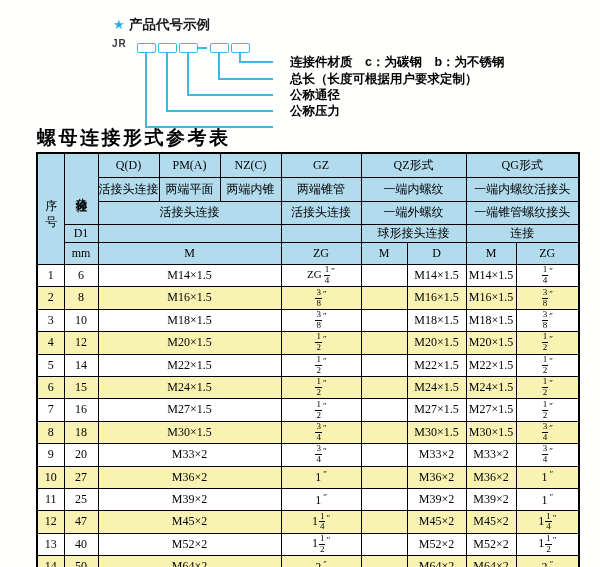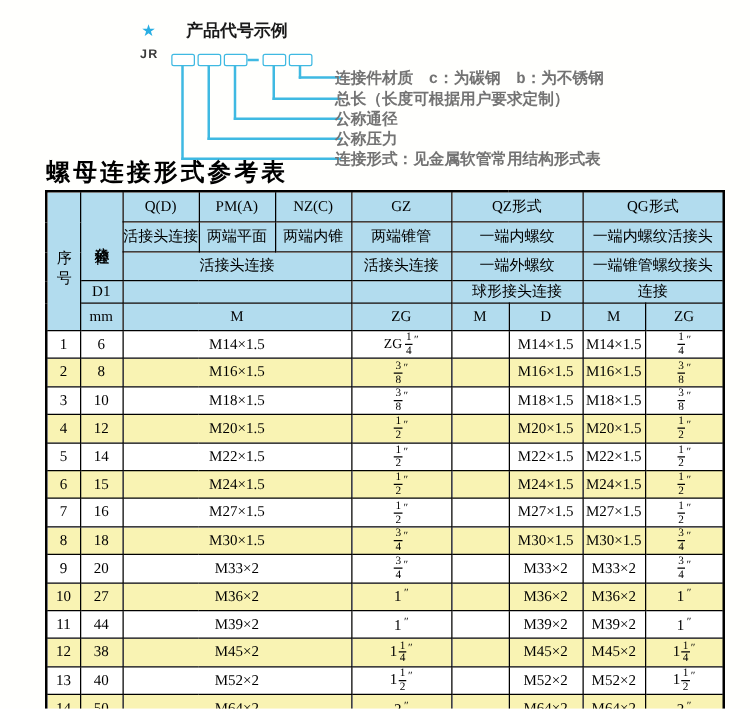--- a/index.html
+++ b/index.html
@@ -3,31 +3,31 @@
 <meta charset="utf-8">
 <style>
   html,body{margin:0;padding:0;background:#fff;}
   #page{position:relative;width:600px;height:567px;background:#fffffd;overflow:hidden;
         font-family:"Liberation Serif",serif;color:#000;}
 
   
   .diag-star{position:absolute;left:113px;top:17px;font-size:13px;color:#29aee3;
              font-family:"Liberation Sans",sans-serif;}
   .diag-heading{position:absolute;left:129px;top:16px;font-size:13.5px;font-weight:bold;
-                font-family:"Liberation Sans",sans-serif;color:#1a1a1a;margin-left:20px;}
+                font-family:"Liberation Sans",sans-serif;color:#1a1a1a;}
   .code-prefix{position:absolute;left:112px;top:38px;font-size:10px;font-weight:bold;
                font-family:"Liberation Sans",sans-serif;color:#3a3a3a;letter-spacing:1px;}
   .code-box{position:absolute;top:43px;width:17px;height:8px;border:1.5px solid #3fb9e2;
             border-radius:2px;background:#fff;}
   .code-dash{position:absolute;top:47px;width:9px;height:0;border-top:2px solid #3fb9e2;}
   .conn{position:absolute;background:#3fb9e2;}
   .conn.v{width:2px;}
   .conn.h{height:2px;}
-  .diag-label{position:absolute;left:268px;height:16px;font-size:12.5px;font-weight:bold;
-              font-family:Liberation Mono, monospace;color:#737373;white-space:nowrap;}
+  .diag-label{position:absolute;left:290px;height:16px;font-size:12.5px;font-weight:bold;
+              font-family:Liberation Sans, sans-serif;color:#000000;white-space:nowrap;}
 
   
   .tbl-title{position:absolute;left:37px;top:125px;font-size:19px;font-weight:bold;
              letter-spacing:2.5px;color:#000;font-family:Liberation Sans, sans-serif;}
 
   
   table{position:absolute;left:36px;top:152px;width:542px;border-collapse:collapse;
         table-layout:fixed;border:2px solid #000;}
   td{border:1px solid #000;padding:0;text-align:center;vertical-align:middle;
      font-size:12px;line-height:1.1;overflow:hidden;}
@@ -73,21 +73,20 @@
   <span class="conn h" style="left:187px;top:94px;width:86px;"></span>
   <span class="conn v" style="left:166px;top:52px;height:60px;"></span>
   <span class="conn h" style="left:166px;top:110px;width:107px;"></span>
   <span class="conn v" style="left:145px;top:52px;height:76px;"></span>
   <span class="conn h" style="left:145px;top:126px;width:128px;"></span>
 
   <div class="diag-label" style="top:54px;">连接件材质　c：为碳钢　b：为不锈钢</div>
   <div class="diag-label" style="top:71px;">总长（长度可根据用户要求定制）</div>
   <div class="diag-label" style="top:87px;">公称通径</div>
   <div class="diag-label" style="top:103px;">公称压力</div>
-  <div class="diag-label" style="top:119px;">连接形式：见金属软管常用结构形式表</div>
 
   <div class="tbl-title">螺母连接形式参考表</div>
 
   <table>
     <colgroup>
       <col style="width:27px;">
         <col style="width:34px;">
       <col style="width:61px;">
         <col style="width:61px;">
         <col style="width:61px;">
@@ -235,31 +234,31 @@
           <td>27</td>
           <td colspan="3">M36×2</td>
           <td><span><span class="whole">1</span><span class="inch">″</span></span></td>
           <td></td>
           <td>M36×2</td>
           <td>M36×2</td>
           <td><span><span class="whole">1</span><span class="inch">″</span></span></td>
         </tr>
         <tr>
           <td>11</td>
-          <td>44</td>
+          <td>25</td>
           <td colspan="3">M39×2</td>
           <td><span><span class="whole">1</span><span class="inch">″</span></span></td>
           <td></td>
           <td>M39×2</td>
           <td>M39×2</td>
           <td><span><span class="whole">1</span><span class="inch">″</span></span></td>
         </tr>
         <tr class="alt">
           <td>12</td>
-          <td>38</td>
+          <td>47</td>
           <td colspan="3">M45×2</td>
           <td><span><span class="whole">1</span><span class="frac"><span class="num">1</span><span class="den">4</span></span><span class="inch">″</span></span></td>
           <td></td>
           <td>M45×2</td>
           <td>M45×2</td>
           <td><span><span class="whole">1</span><span class="frac"><span class="num">1</span><span class="den">4</span></span><span class="inch">″</span></span></td>
         </tr>
         <tr>
           <td>13</td>
           <td>40</td>

